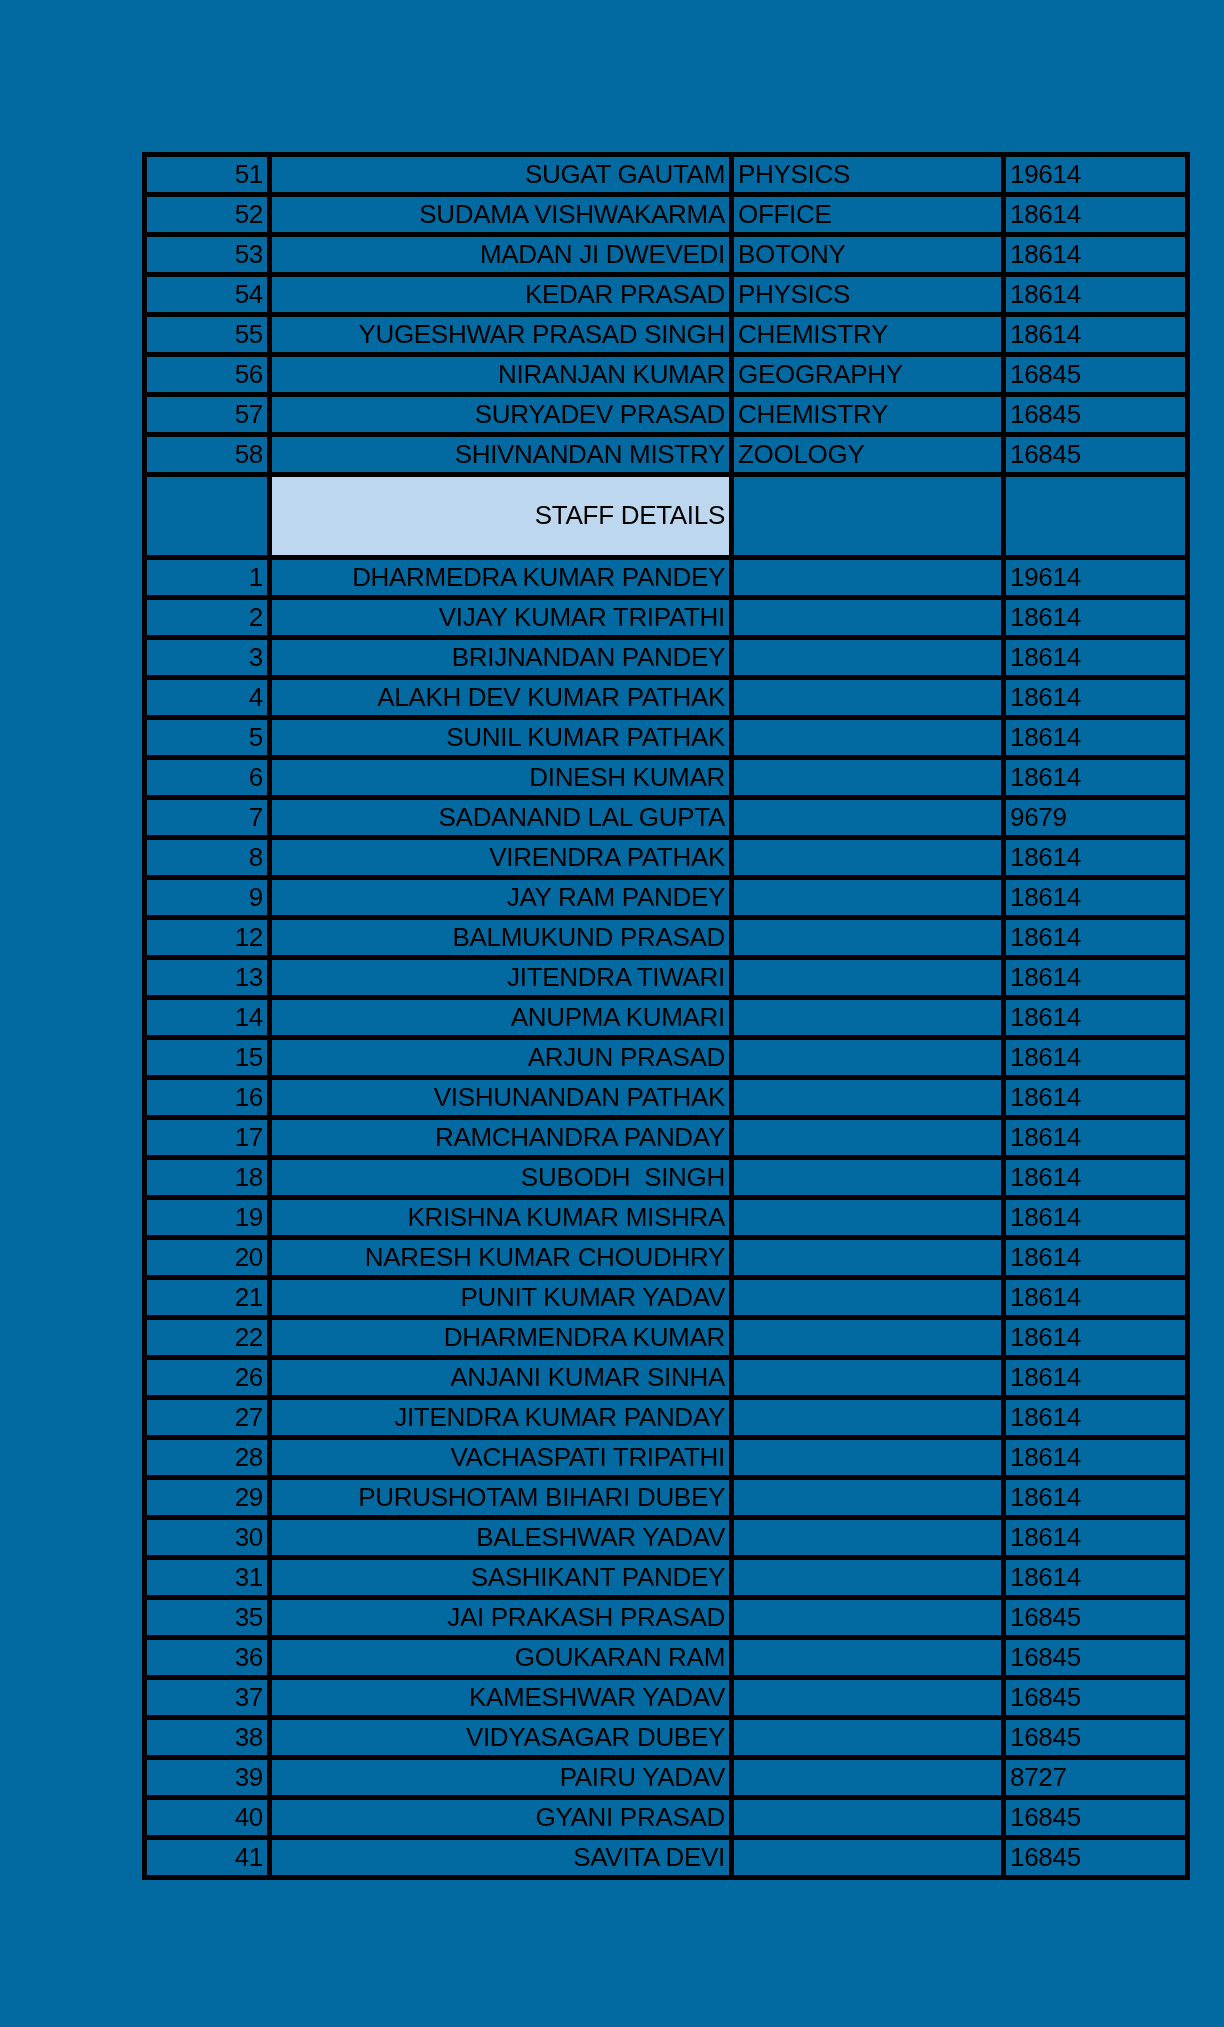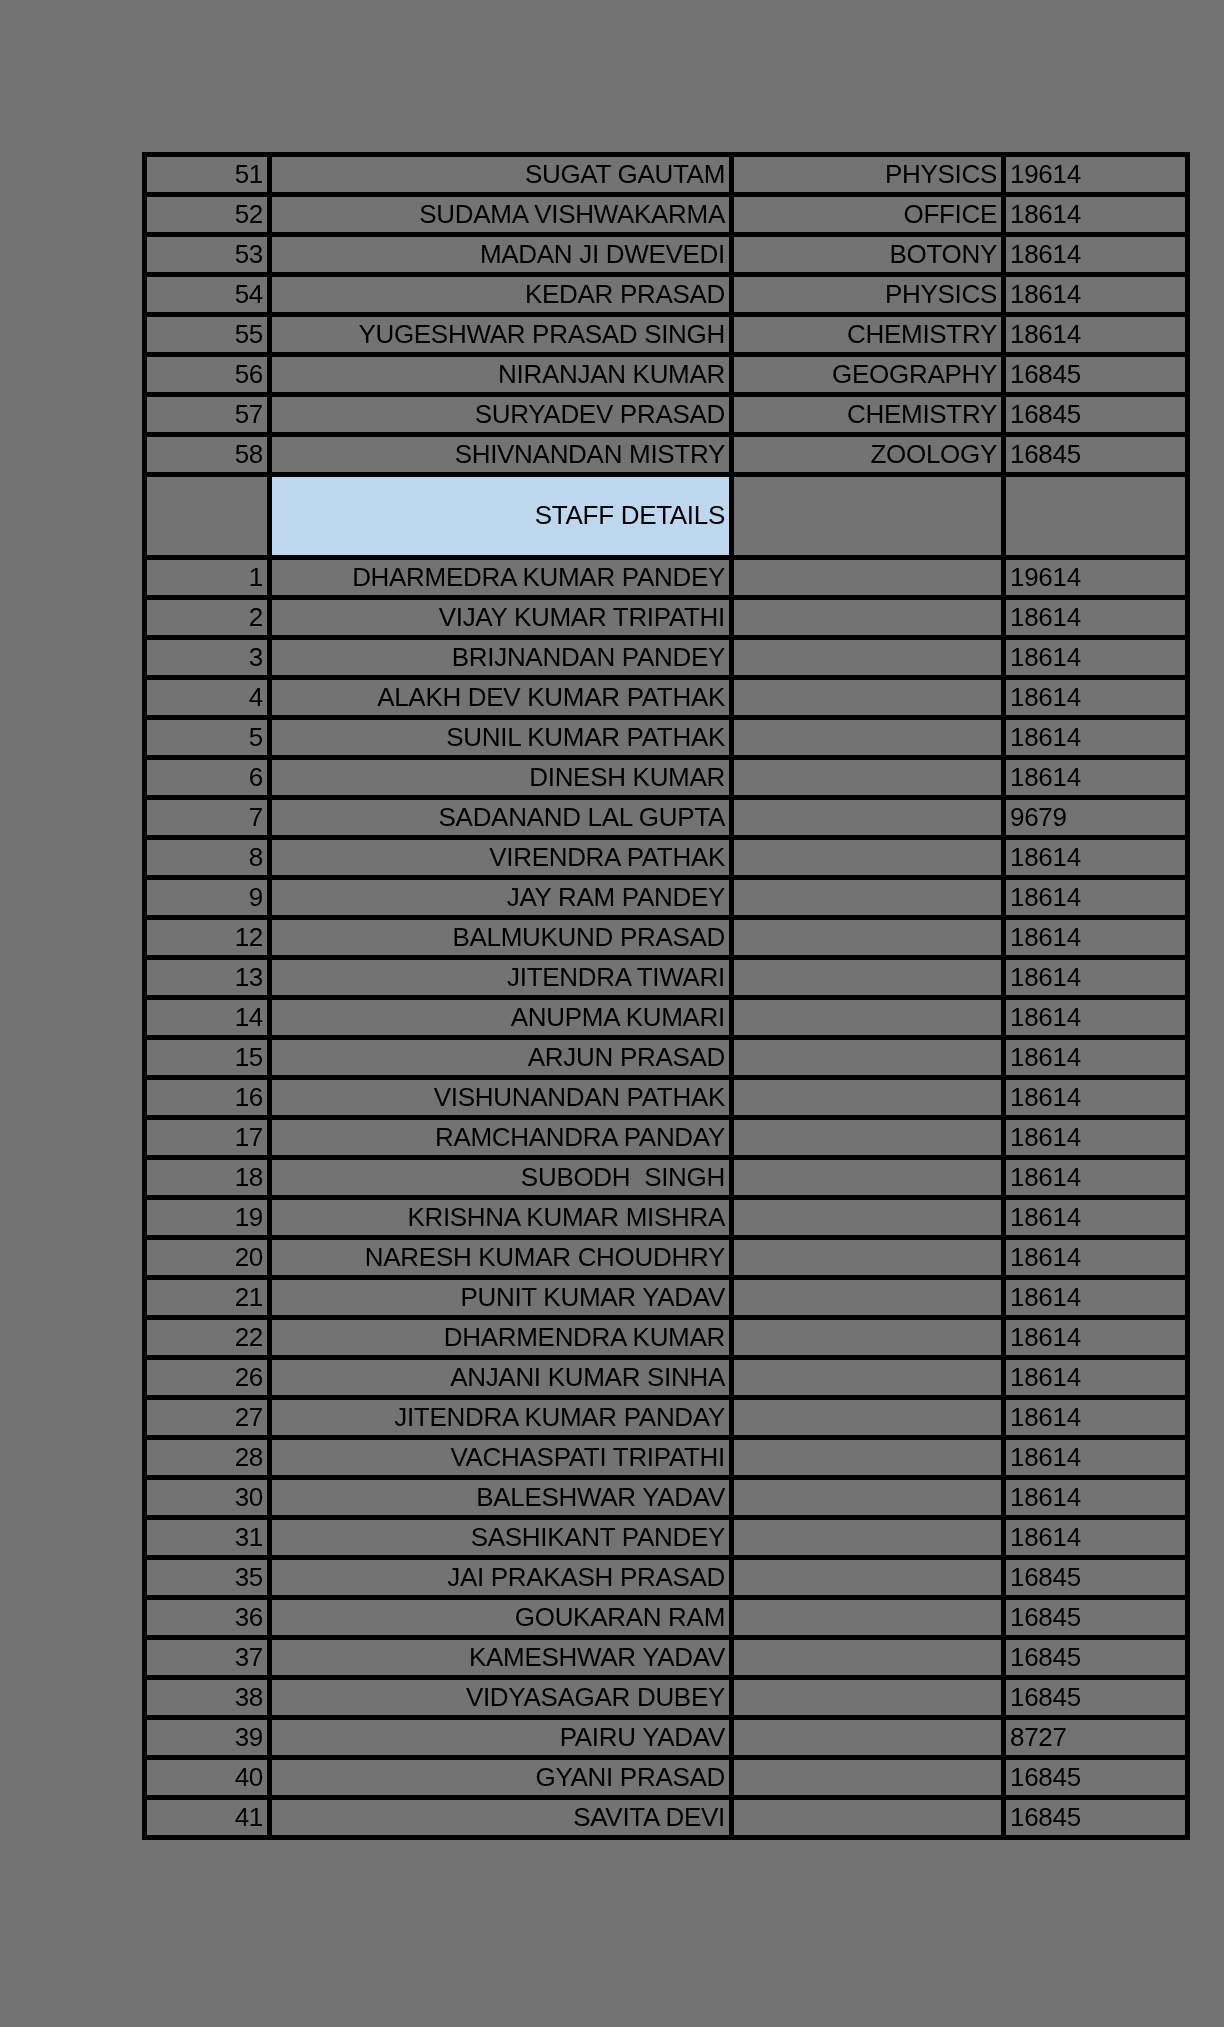--- a/index.html
+++ b/index.html
@@ -1,20 +1,20 @@
 <!DOCTYPE html>
 <html><head>
 <meta charset="utf-8">
 <style>
   html, body { margin: 0; padding: 0; background: #ffffff; }
   .sheet {
     position: relative;
     width: 1224px;
     height: 2027px;
-    background: #737373;
+    background: #0369a1;
     font-family: "Liberation Sans", sans-serif;
     color: #000000;
     overflow: hidden;
   }
   table.grid {
     position: absolute;
     left: 142px;
     top: 152px;
     border-collapse: collapse;
     table-layout: fixed;
@@ -26,21 +26,21 @@
     font-size: 26px;
     line-height: 1.05;
     letter-spacing: -0.3px;
     padding: 0 4px;
     vertical-align: middle;
     overflow: hidden;
     white-space: pre;
   }
   td.c-no    { text-align: right; }
   td.c-name  { text-align: right;  }
-  td.c-dept  { text-align: right;  }
+  td.c-dept  { text-align: left;  }
   td.c-value { text-align: left; }
   tr.staff-header-row td { height: 78px; }
   td.staff-cell {
     background: #bdd7ee;
     font-weight: normal;
     font-size: 57px;
     letter-spacing: -1px;
     padding-left: 7px;
   }
 </style>
@@ -242,20 +242,26 @@
           <td class="c-dept"></td>
           <td class="c-value">18614</td>
         </tr>
         <tr>
           <td class="c-no">28</td>
           <td class="c-name">VACHASPATI TRIPATHI</td>
           <td class="c-dept"></td>
           <td class="c-value">18614</td>
         </tr>
         <tr>
+          <td class="c-no">29</td>
+          <td class="c-name">PURUSHOTAM BIHARI DUBEY</td>
+          <td class="c-dept"></td>
+          <td class="c-value">18614</td>
+        </tr>
+        <tr>
           <td class="c-no">30</td>
           <td class="c-name">BALESHWAR YADAV</td>
           <td class="c-dept"></td>
           <td class="c-value">18614</td>
         </tr>
         <tr>
           <td class="c-no">31</td>
           <td class="c-name">SASHIKANT PANDEY</td>
           <td class="c-dept"></td>
           <td class="c-value">18614</td>

